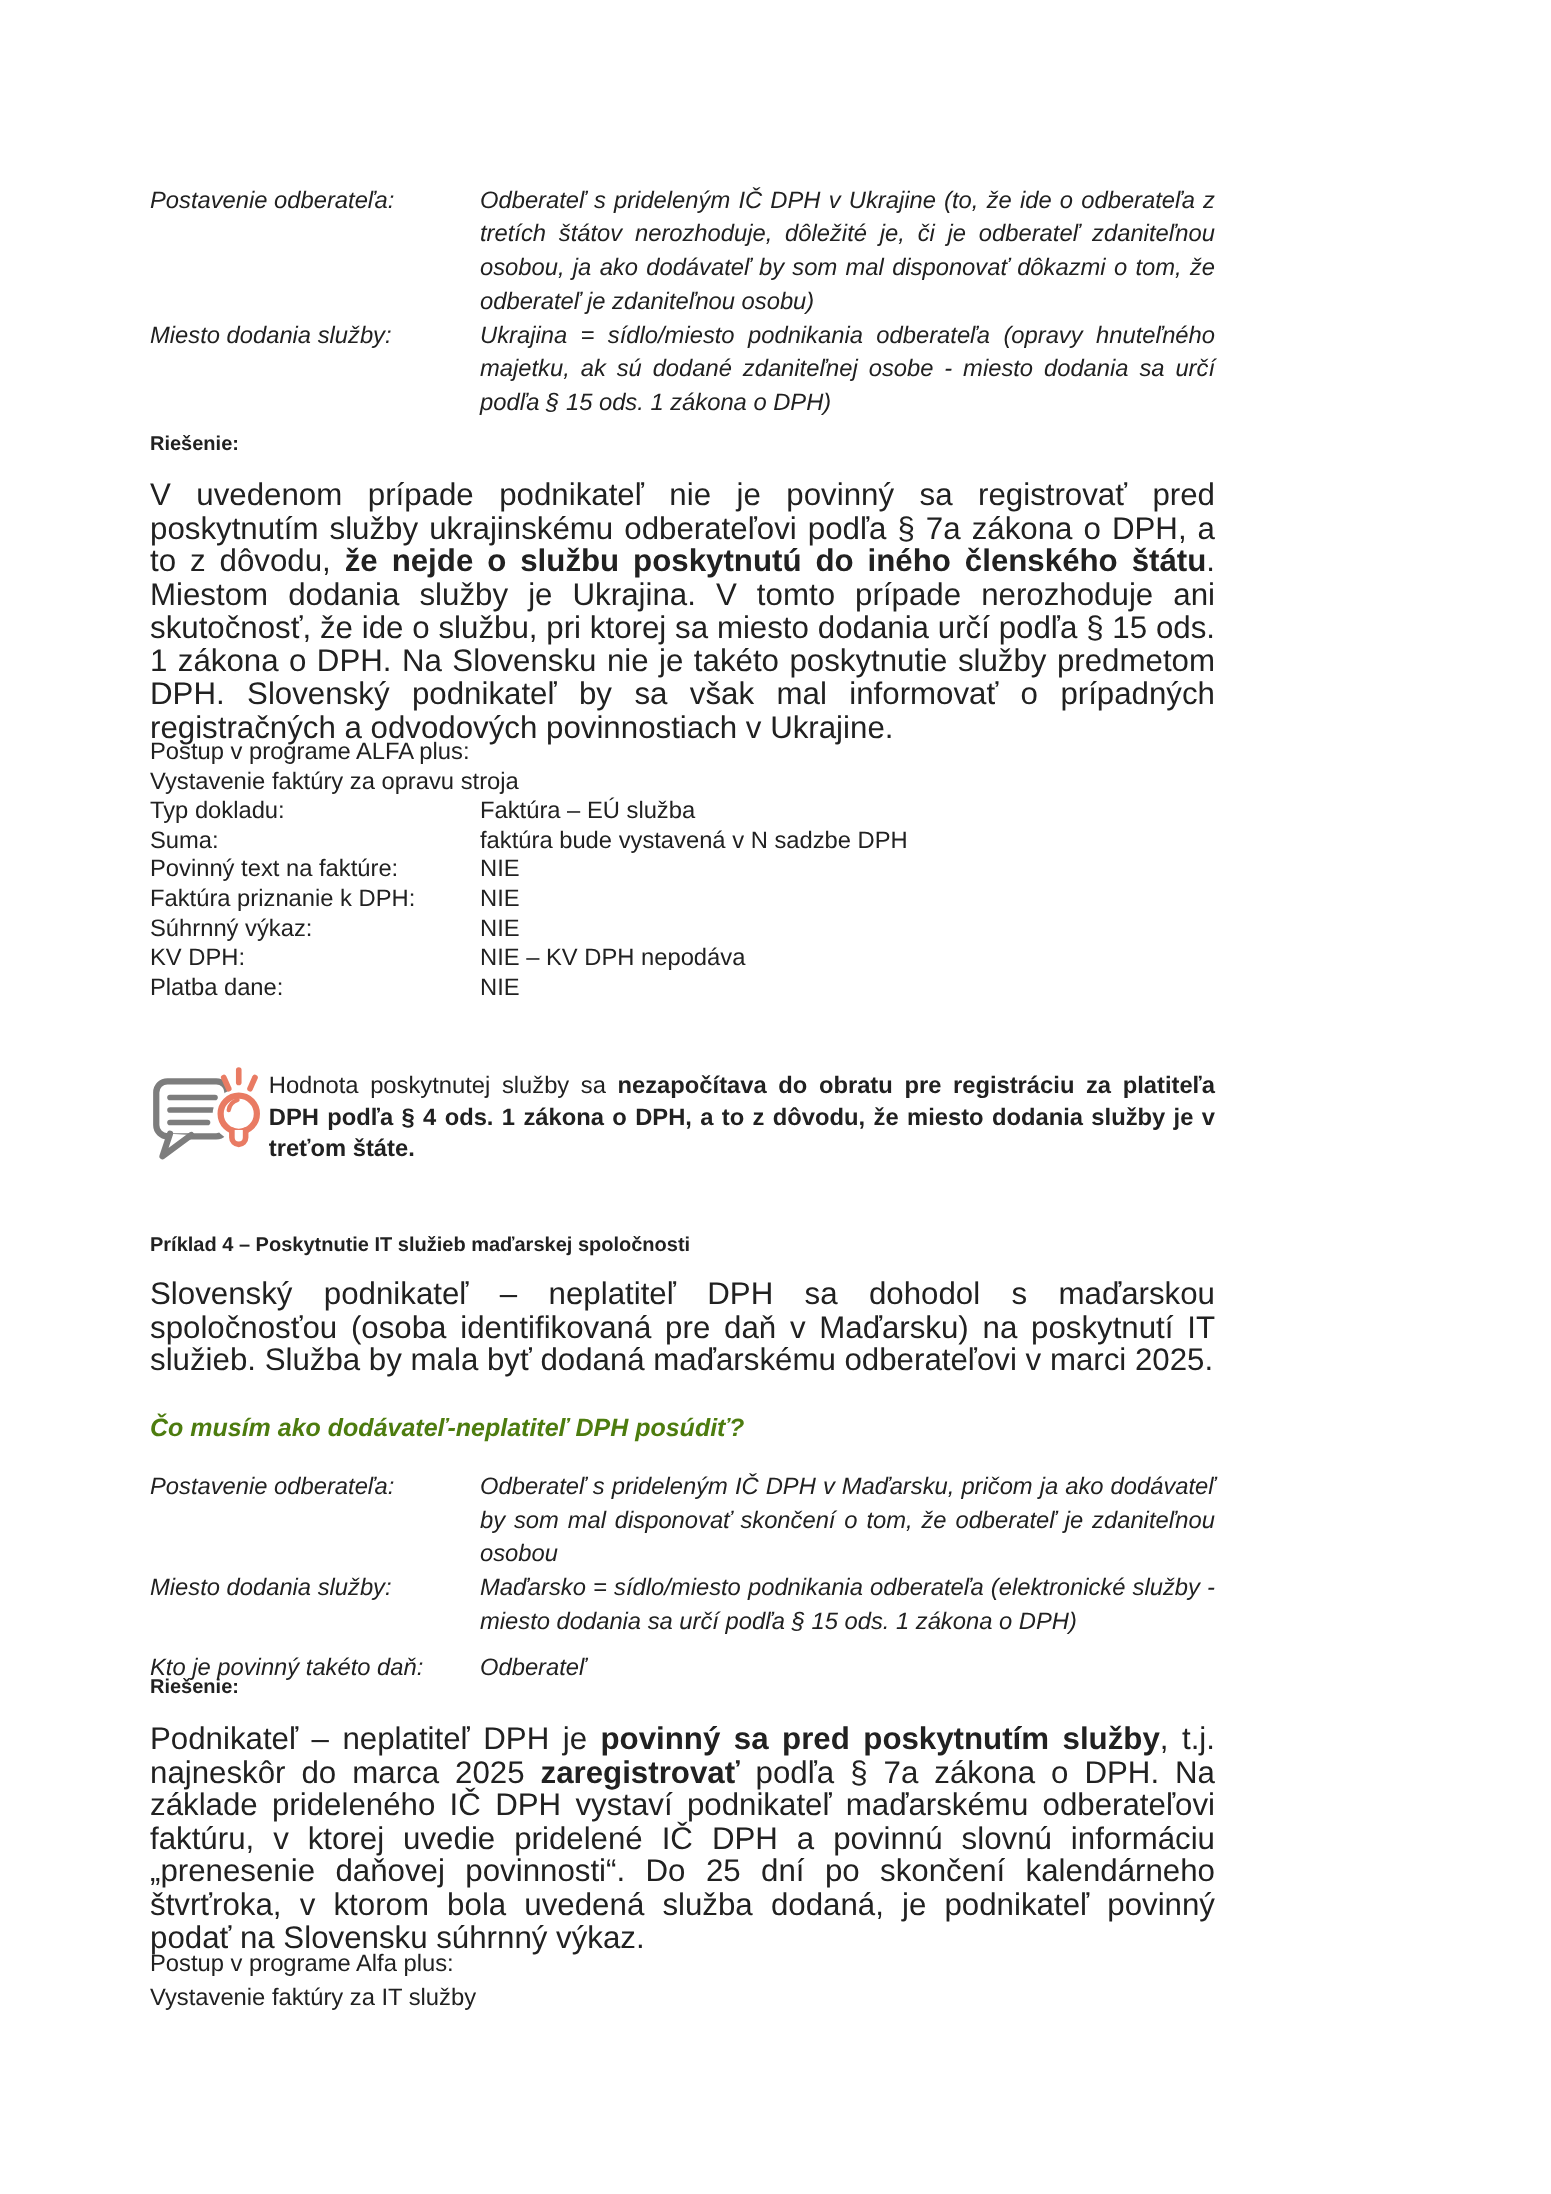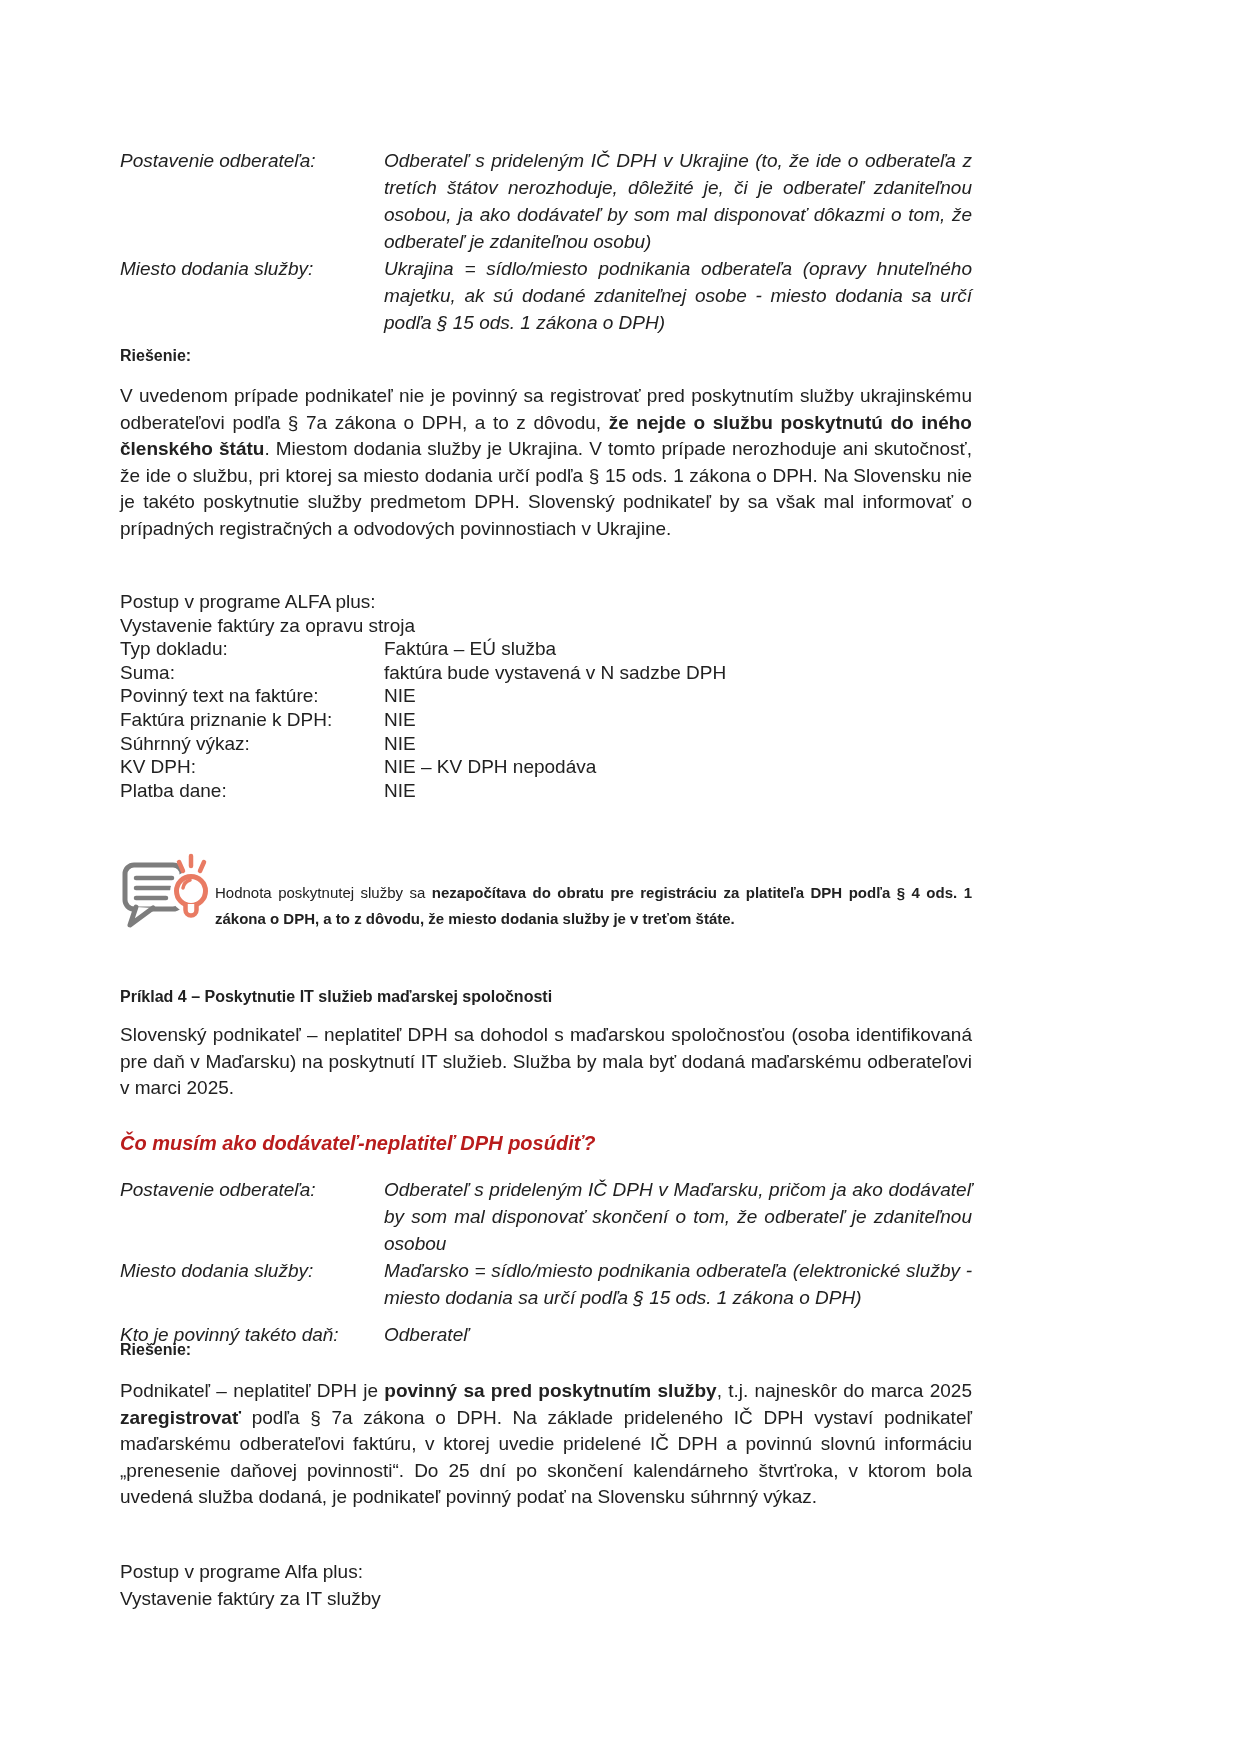--- a/index.html
+++ b/index.html
@@ -10,39 +10,39 @@
   }
   .abs { position:absolute; left:120px; width:852px; }
 
   
   .def  { font-size:19px; line-height:27px; font-style:italic; }
   .def-row { position:relative; }
   .def-label { position:absolute; left:0; top:0; white-space:nowrap; }
   .def-value { margin-left:264px; text-align:justify; }
 
   
-  .para { font-size:19px; line-height:26.5px; text-align:justify; }
+  .para { font-size:25px; line-height:26.5px; text-align:justify; }
   .para b, .runs b { font-weight:700; }
 
   
   .h-bold { font-size:16px; font-weight:700; line-height:24px; }
 
   
   .kv { font-size:19px; line-height:23.6px; }
   .kv .bold { font-weight:400; }
   .kv-row { display:flex; }
   .kv-label { width:264px; flex:none; }
 
   
   .tip { display:flex; align-items:flex-start; }
   .tip-icon { flex:none; width:95px; }
-  .tip-text { font-size:15px; line-height:25.6px; text-align:justify; margin-top:28px; }
+  .tip-text { font-size:19px; line-height:25.6px; text-align:justify; margin-top:4px; }
 
   
-  .coral-h { font-size:20px; font-weight:700; font-style:italic; color:#b91c1c; }
+  .coral-h { font-size:20px; font-weight:700; font-style:italic; color:#4d7c0f; }
 
   .mt-gap { margin-top:10px; }
 </style>
 </head>
 <body>
 
 <div class="page">
 
   <div class="abs def" style="top:147px">
     <div class="def-row">

